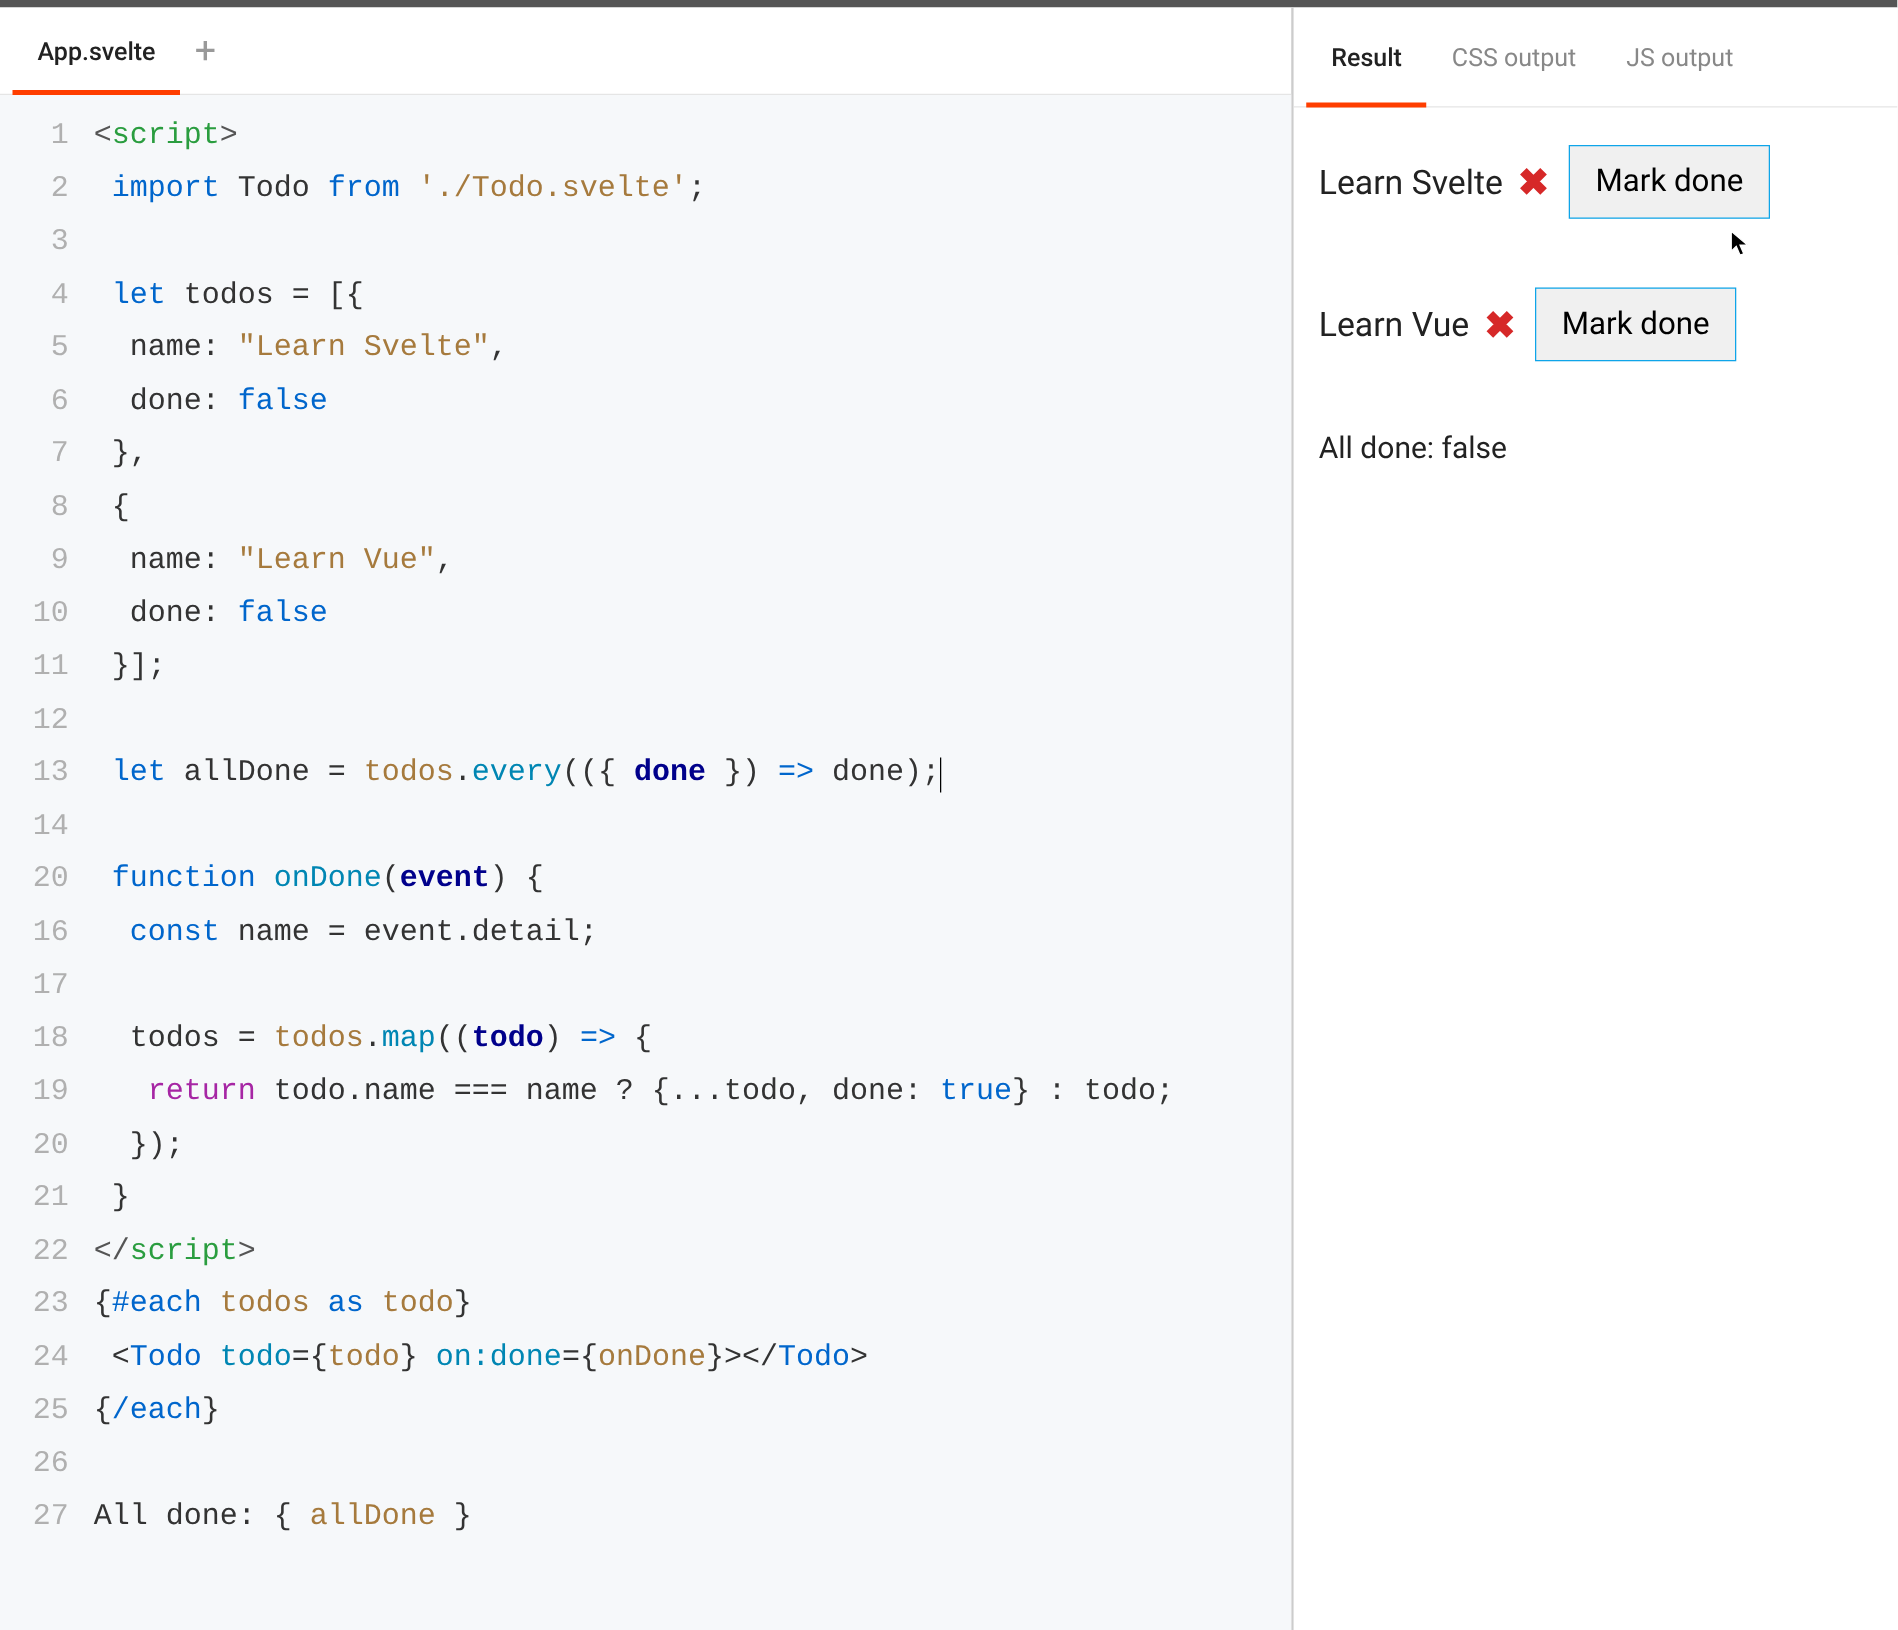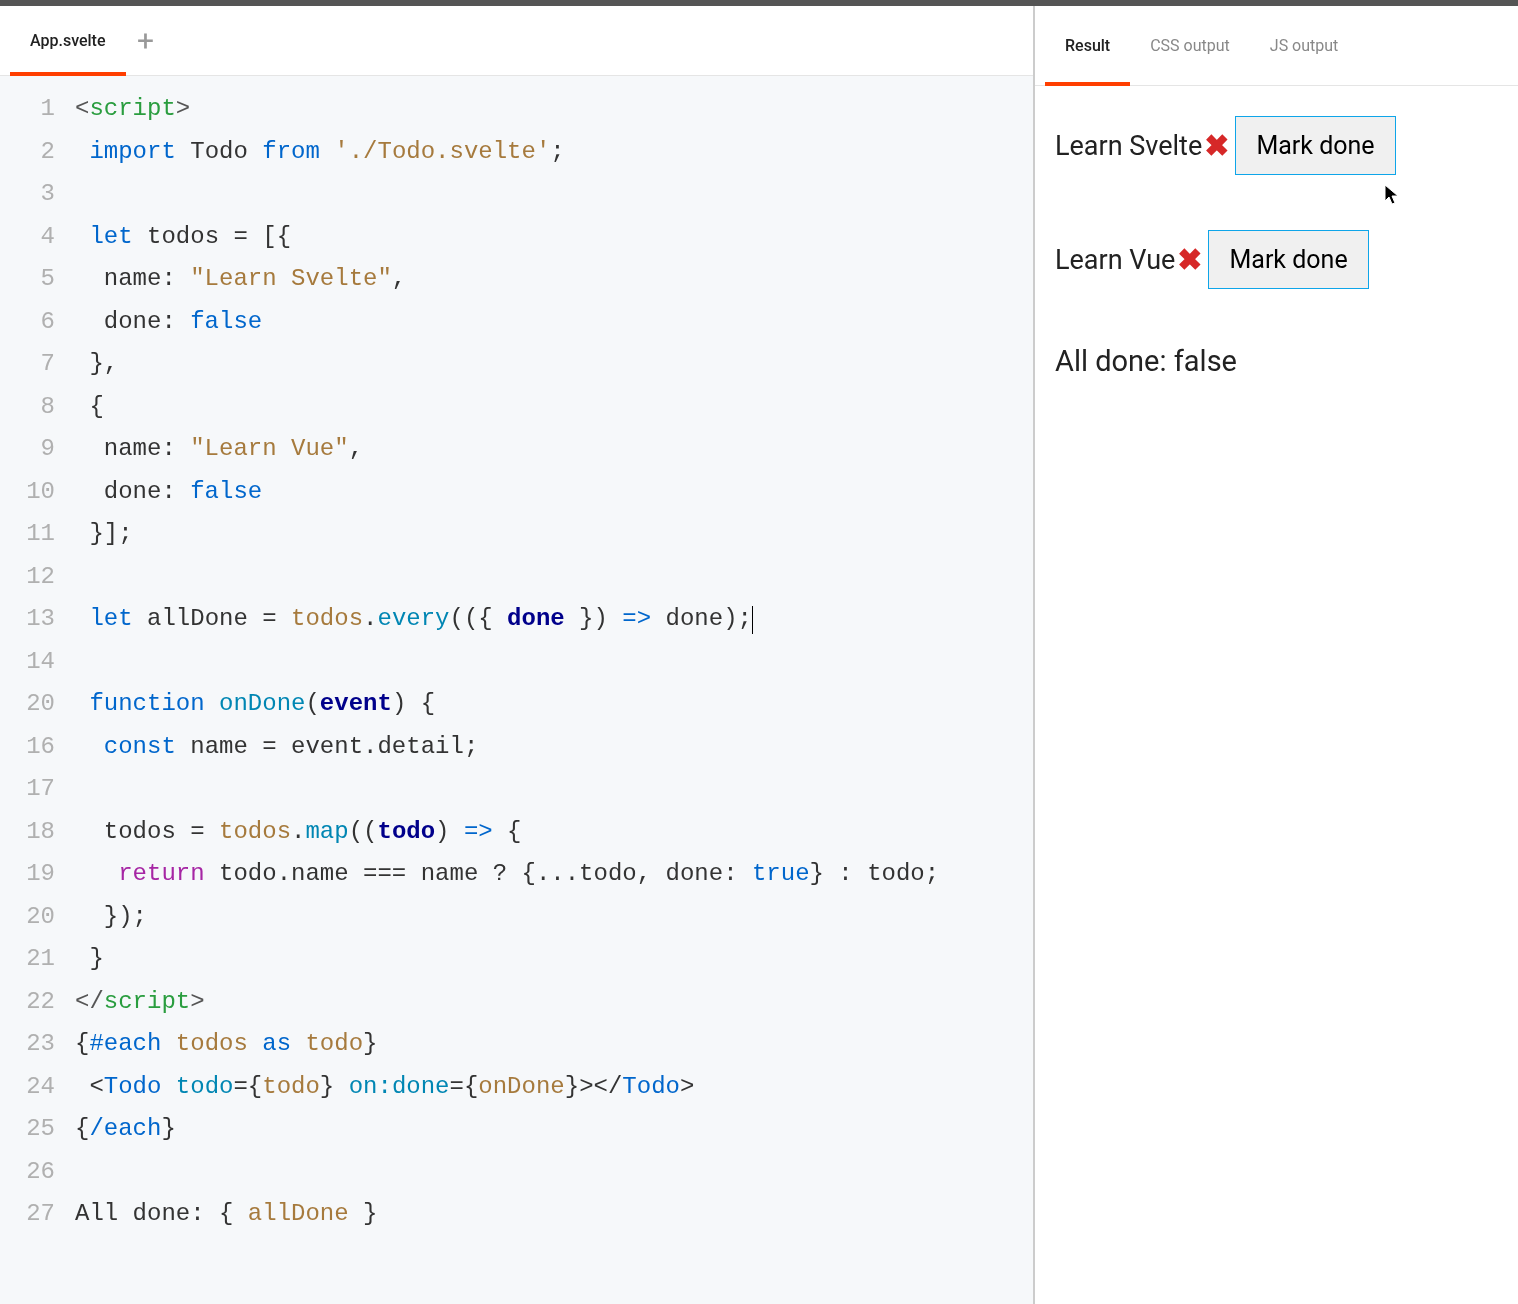--- a/index.html
+++ b/index.html
@@ -2,43 +2,43 @@
 <html><head>
 <meta charset="utf-8">
 <style>
   * { box-sizing: border-box; margin: 0; padding: 0; }
   html, body { width: 1518px; height: 1304px; font-family: -apple-system, BlinkMacSystemFont, "Segoe UI", Roboto, sans-serif; overflow: hidden; }
   .top-bar { height: 6px; background: #555; }
   .container { display: flex; height: calc(100% - 6px); }
   .left-pane { flex: 0 0 1035px; border-right: 2px solid #ccc; display: flex; flex-direction: column; background: #fff; }
   .right-pane { flex: 1; display: flex; flex-direction: column; background: #fff; }
   .tabs { display: flex; align-items: center; height: 70px; border-bottom: 1px solid #e5e5e5; padding: 0 10px; }
-  .tab { padding: 0 20px; height: 100%; display: flex; align-items: center; font-size: 16px; color: #888; cursor: pointer; position: relative; }
+  .tab { padding: 0 20px; height: 100%; display: flex; align-items: center; font-size: 20px; color: #888; cursor: pointer; position: relative; }
   .tab.active { color: #222; font-weight: 500; }
   .tab.active::after { content: ""; position: absolute; left: 0; right: 0; bottom: -1px; height: 4px; background: #ff3e00; }
   .tab-add { width: 40px; display: flex; align-items: center; justify-content: center; font-size: 30px; color: #999; cursor: pointer; }
   .editor { flex: 1; background: #f6f8fa; display: flex; font-family: "SFMono-Regular", Consolas, "Liberation Mono", Menlo, monospace; font-size: 24px; line-height: 42.5px; overflow: hidden; }
   .gutter { width: 75px; text-align: right; padding-right: 20px; color: #b0b0b0; user-select: none; padding-top: 12px; }
   .code { flex: 1; padding-top: 12px; white-space: pre; color: #333; position: relative; }
   .code-line { height: 42.5px; }
   .k-blue { color: #0066cc; }
   .k-brown { color: #a67a3d; }
   .k-purple { color: #a626a4; }
   .k-green { color: #2a9d3f; }
   .k-teal { color: #0086b3; }
   .k-navy { color: #00008b; font-weight: bold; }
   .k-gray { color: #555; }
   .cursor-text { display: inline-block; width: 1px; height: 28px; background: #000; vertical-align: text-bottom; transform: translateY(2px); }
   .right-tabs { display: flex; align-items: center; height: 80px; border-bottom: 1px solid #e5e5e5; padding: 0 10px; }
   .result-area { flex: 1; padding: 30px 20px; font-size: 26px; color: #222; }
-  .todo-row { display: flex; align-items: center; margin-bottom: 55px; }
+  .todo-row { display: flex; align-items: center; margin-bottom: 55px; gap: 10px; }
   .todo-name { font-size: 27px; }
   .x-icon { color: #d62828; font-weight: 900; font-size: 30px; margin: 0 6px 0 2px; }
   .done-btn { font-size: 25px; padding: 14px 20px; border: 1px solid #0ea5e9; background: #f0f0f0; cursor: pointer; font-family: inherit; }
-  .alldone-text { font-size: 29px; margin-top: 10px; }
+  .alldone-text { font-size: 24px; margin-top: 10px; }
   .mouse-cursor { position: absolute; width: 18px; height: 24px; pointer-events: none; }
 </style>
 </head>
 <body>
 
 <div class="top-bar"></div>
 <div class="container">
 
   <div class="left-pane">
     <div class="tabs" id="left-tabs">

